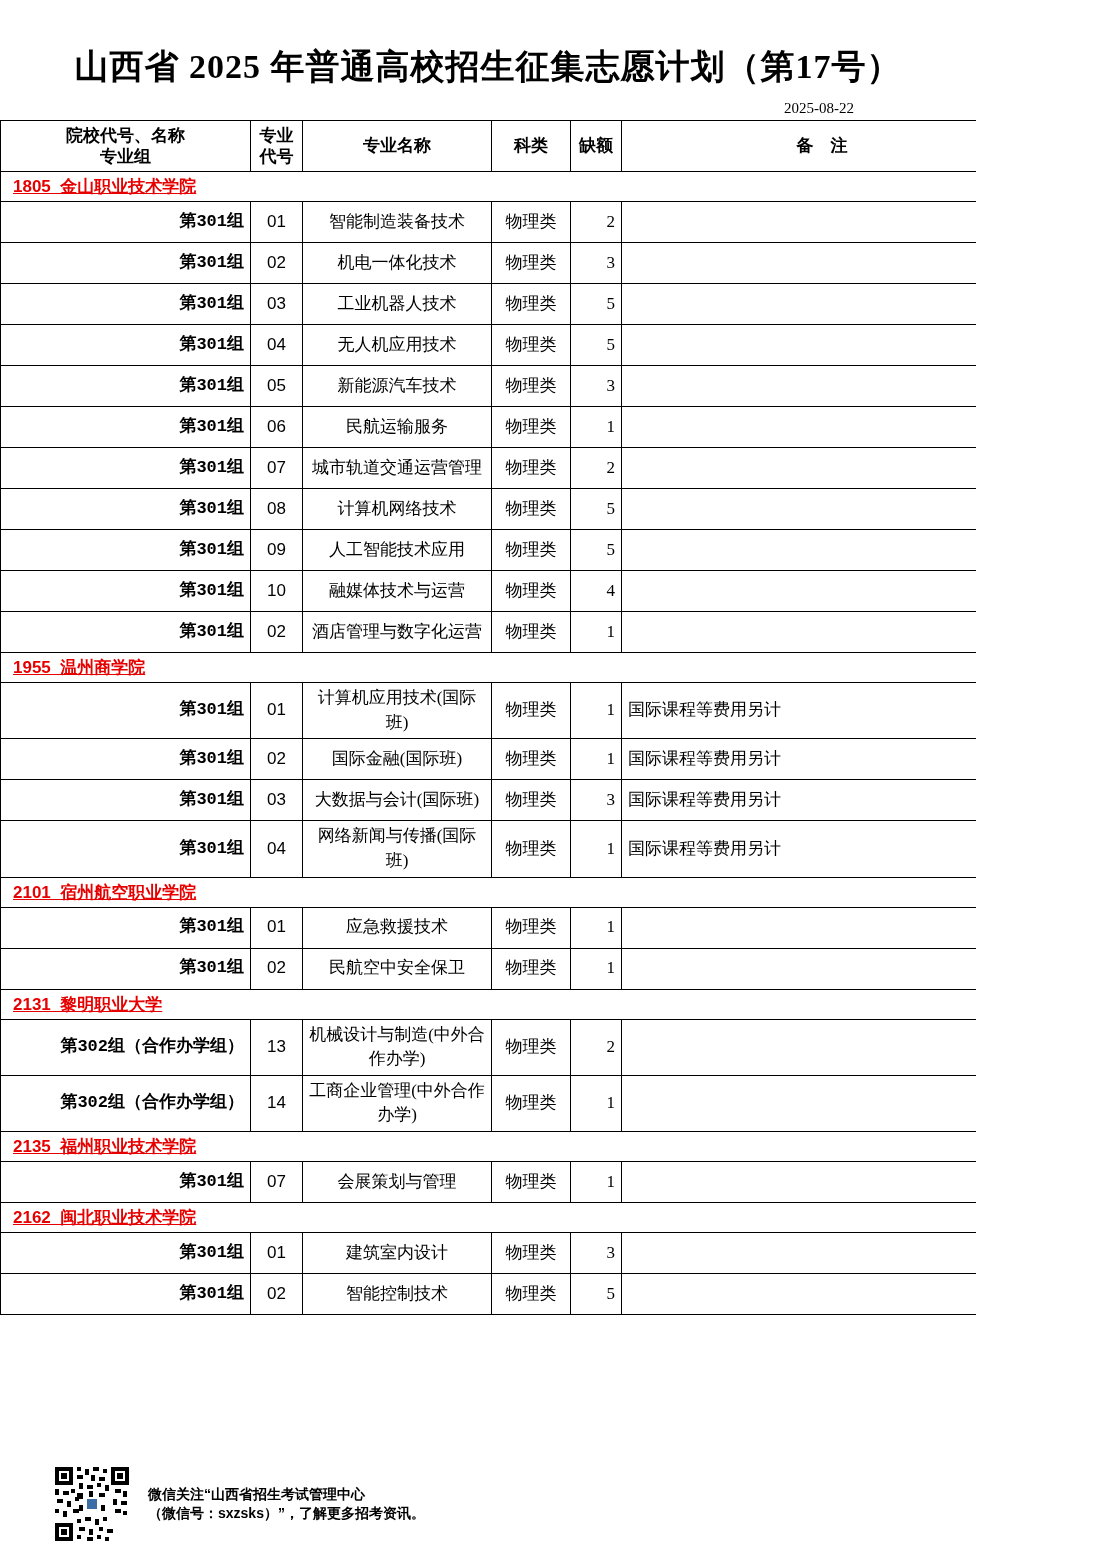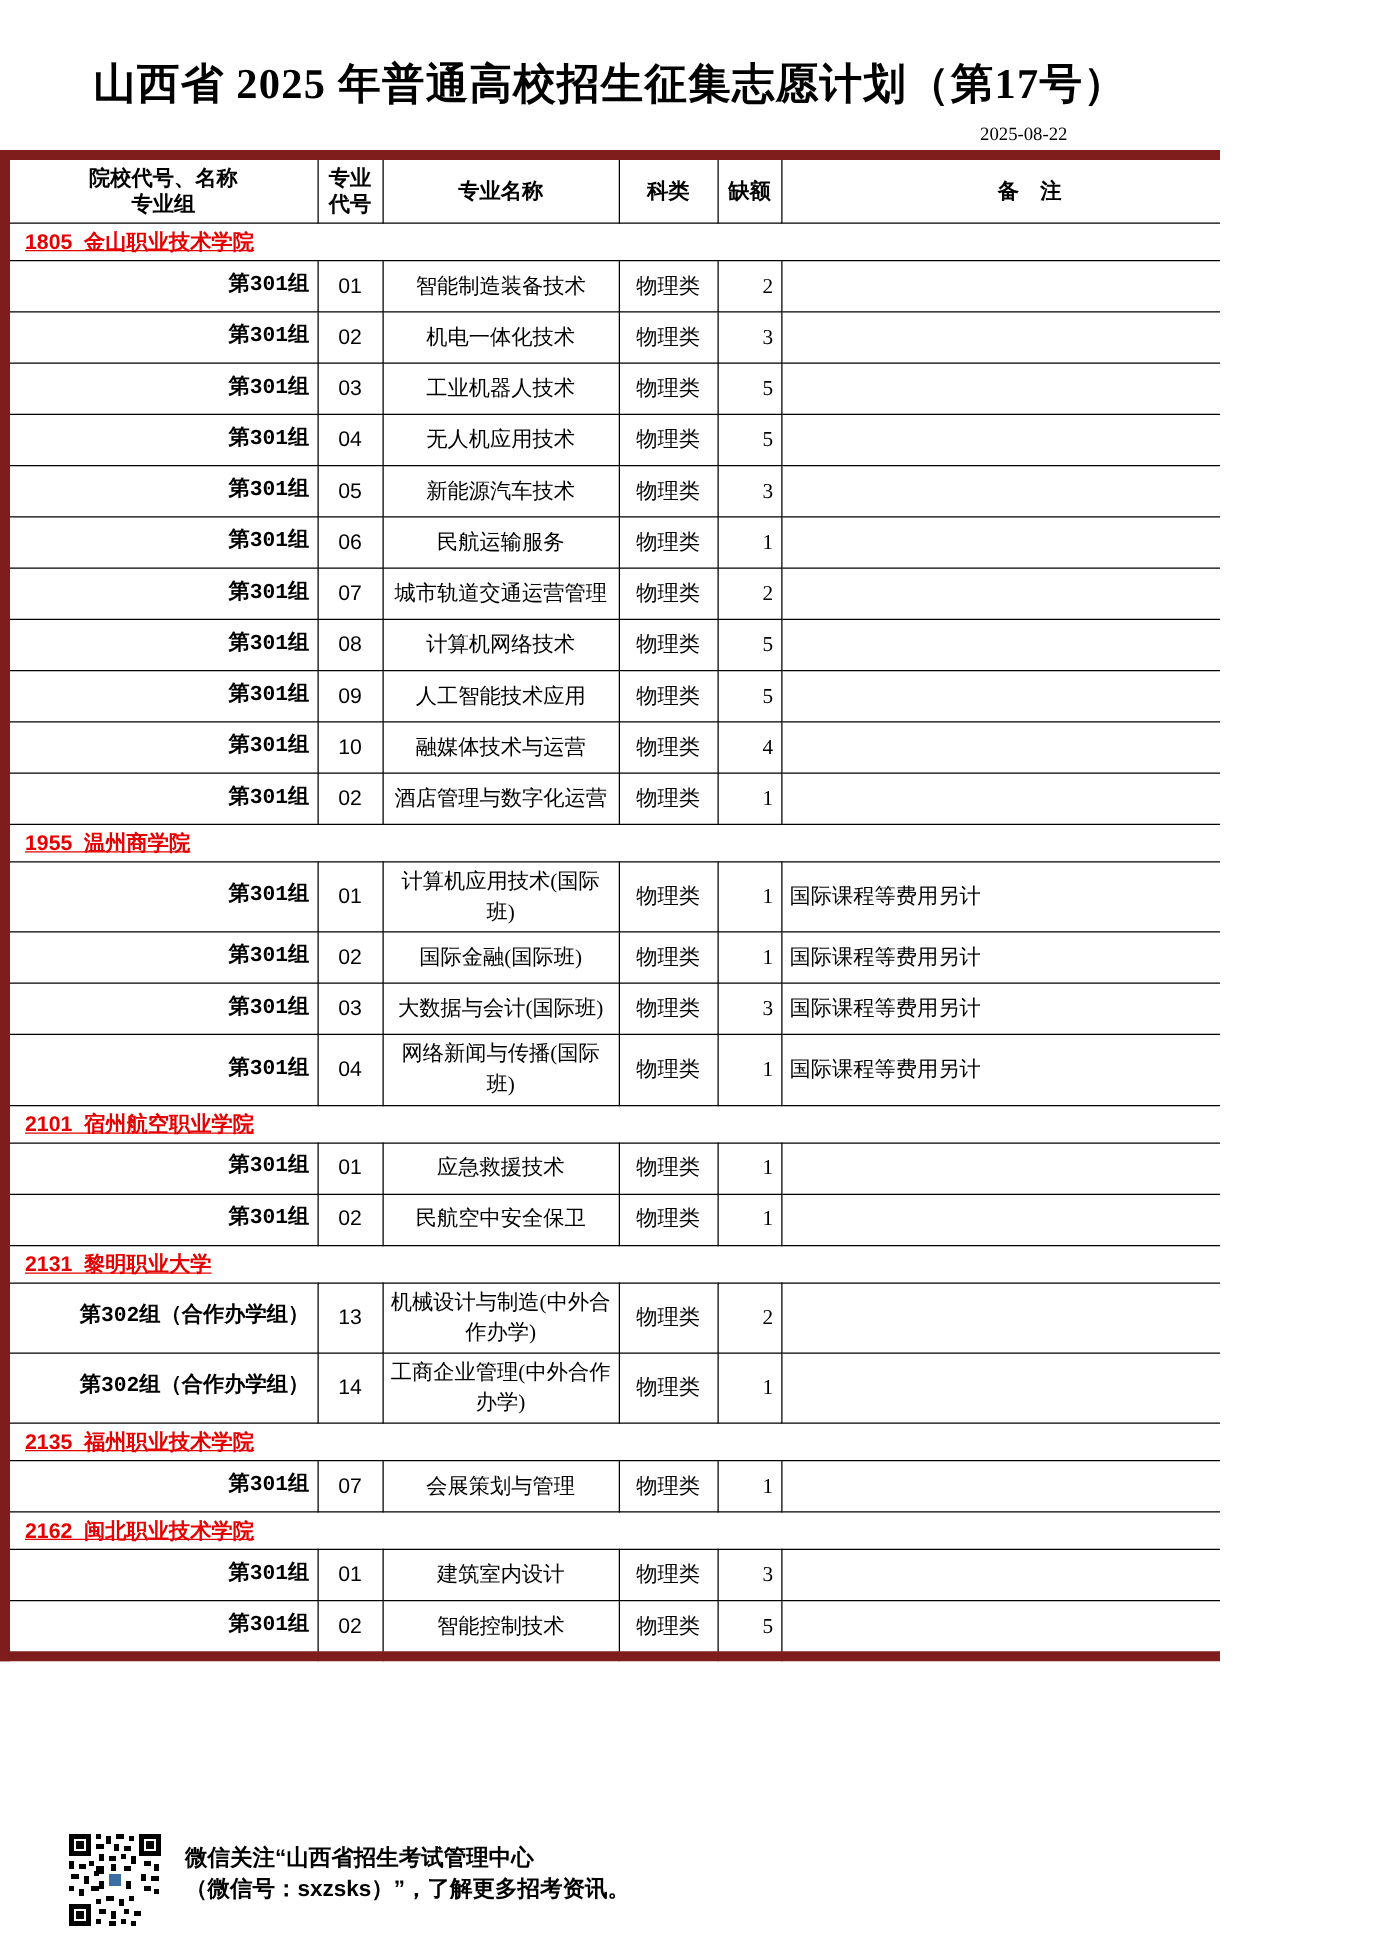--- a/index.html
+++ b/index.html
@@ -2,21 +2,21 @@
 <html><head>
 <meta charset="utf-8">
 <style>
   html,body { margin:0; padding:0; background:#ffffff; }
   body { width:1102px; font-family:"Liberation Serif","DejaVu Serif",serif; color:#000; }
   .page { position:relative; width:976px; height:1559px; background:#fff; overflow:hidden; }
 
   .title { text-align:center; font-weight:bold; font-size:34px; padding-top:44px; letter-spacing:1px; }
   .date { text-align:right; font-size:15px; padding-right:122px; margin-top:10px; margin-bottom:3px; font-family:"Liberation Serif",serif; }
 
-  table.main { border-collapse:collapse; table-layout:fixed; width:1022px; margin:0 auto; border:8px solid #7f1d1d; }
+  table.main { border-collapse:collapse; table-layout:fixed; width:1022px; margin:0 auto; border:1px solid #7f1d1d; }
   table.main th, table.main td { border:1px solid #000; font-size:17px; padding:3px 6px; vertical-align:middle; overflow:hidden; }
   table.main th {
     font-family:"Liberation Sans","DejaVu Sans",sans-serif;
     font-weight:bold; text-align:center; white-space:pre-line; height:44px; line-height:1.25;
   }
   tr.college-row td {
     color:#e60000; font-weight:bold; text-align:left; padding-left:12px;
     font-family:"Liberation Sans","DejaVu Sans",sans-serif;
     height:20px; white-space:pre-wrap; font-size:17px;text-decoration:underline;
   }
@@ -24,21 +24,21 @@
   td.group { text-align:right; font-weight:bold; font-family:Liberation Mono, monospace; }
   td.code { text-align:center; font-family:"Liberation Sans","DejaVu Sans",sans-serif; }
   td.major { text-align:center; }
   td.category { text-align:center; }
   td.vacancy { text-align:right; padding-right:4px; }
   td.remark { text-align:left; }
 
   .footer { position:absolute; left:0; bottom:0; width:1102px; height:110px; }
   .qr { position:absolute; left:55px; bottom:18px; width:74px; height:74px; }
   .footer-text {
-    position:absolute; left:148px; bottom:36px; font-weight:bold; font-size:18px;
+    position:absolute; left:148px; bottom:36px; font-weight:bold; font-size:14px;
     line-height:1.35; white-space:pre-line;
     font-family:"Liberation Sans","DejaVu Sans",sans-serif;
   }
   .page-number { position:absolute; right:90px; bottom:52px; font-weight:bold; font-size:18px; font-family:"Liberation Sans","DejaVu Sans",sans-serif; }
   .watermark { position:absolute; right:40px; bottom:10px; color:#9b9b9b; font-size:16px; font-family:"Liberation Sans","DejaVu Sans",sans-serif; }
 </style>
 </head>
 <body>
 
 <div class="page">

